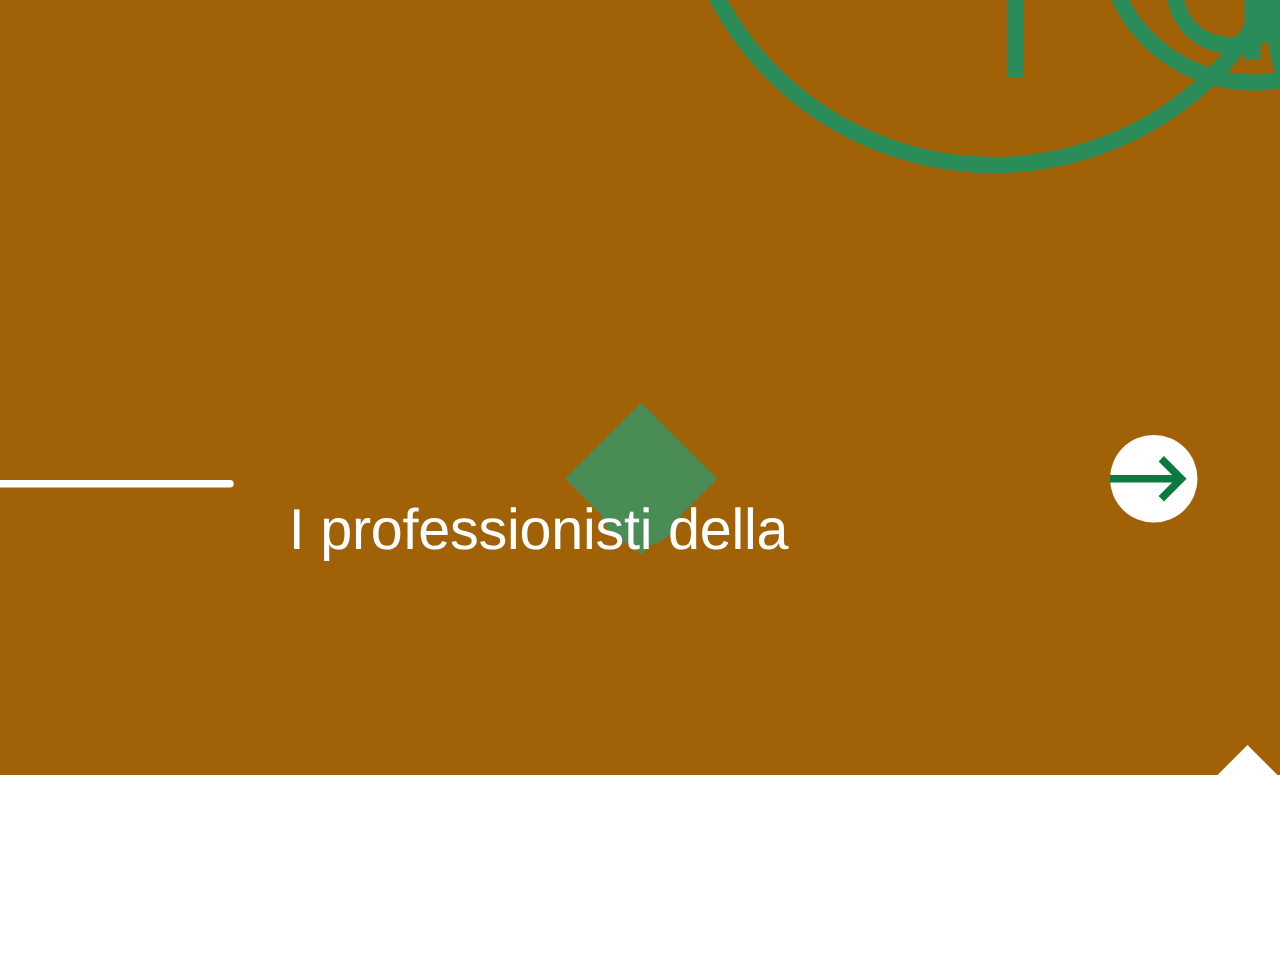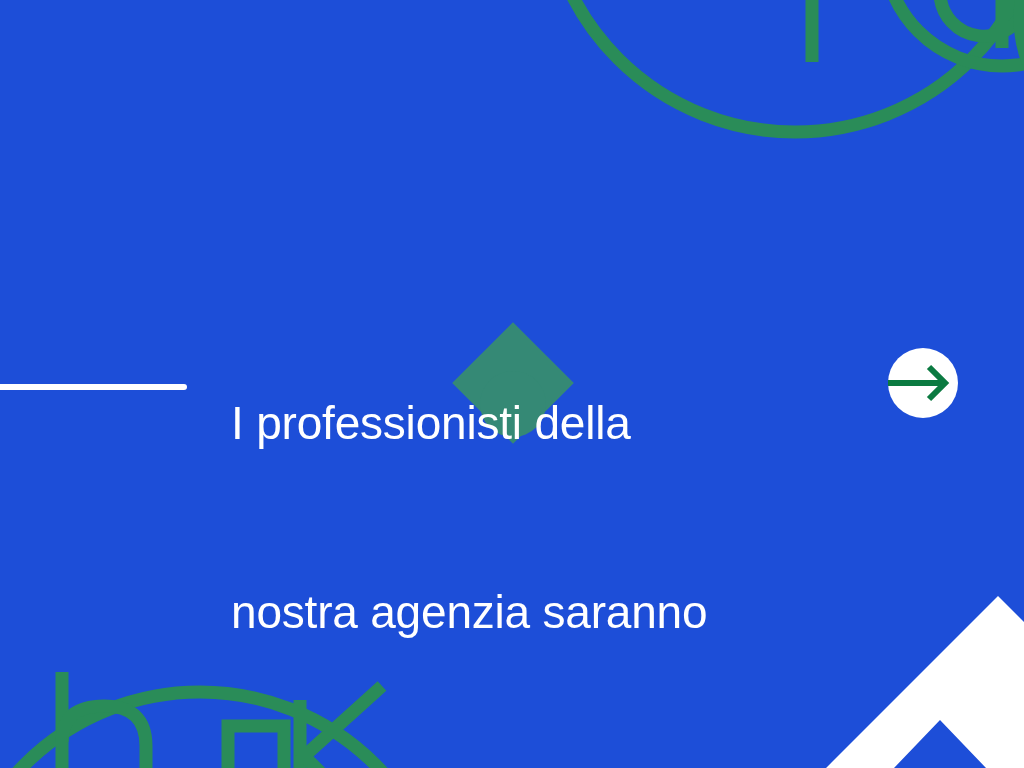--- a/index.html
+++ b/index.html
@@ -7,23 +7,23 @@
     margin: 0;
     padding: 0;
     background: #ffffff;
   }
   body {
     font-family: "Liberation Sans", sans-serif;
   }
   #slide {
     position: relative;
     width: 1024px;
-    height: 768px;
+    height: 620px;
     overflow: hidden;
-    background: #1d4ed8;
+    background: #a16207;
   }
 
   
   .wm-layer {
     position: absolute;
     inset: 0;
     width: 1024px;
     height: 768px;
     pointer-events: none;
   }
@@ -136,21 +136,20 @@
     <g fill="#3a9464" opacity="0.85">
       <rect x="470" y="340" width="86" height="86" transform="rotate(45 513 383)"></rect>
       <circle cx="513" cy="404" r="33"></circle>
     </g>
   </svg>
 
   <div class="left-rule"></div>
 
   <div class="headline">
     <span class="hl-line">I professionisti della</span>
-    <span class="hl-line">nostra agenzia saranno</span>
     
     
     
   </div>
 
   <div class="arrow-btn">
     <div class="disc"></div>
     <svg viewBox="0 0 70 70" aria-hidden="true">
       <g stroke="#0b7a41" stroke-width="6" fill="none" stroke-linecap="butt" stroke-linejoin="miter">
         <line x1="0" y1="35" x2="57" y2="35"></line>

